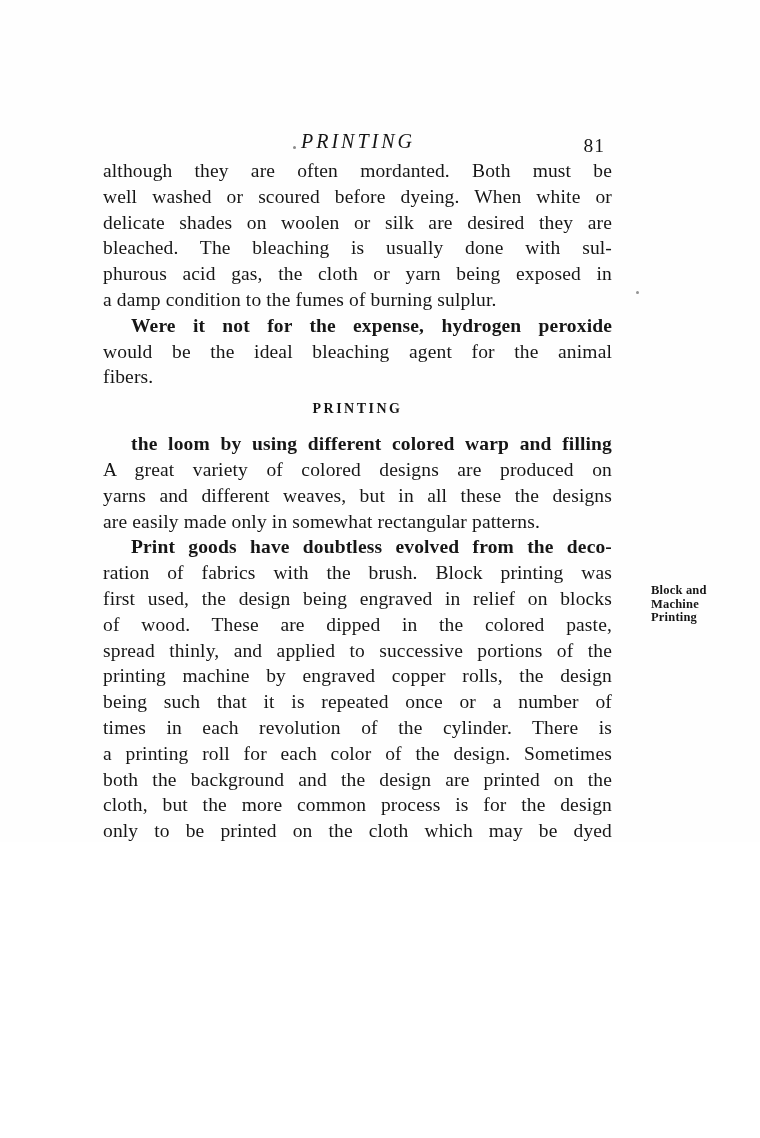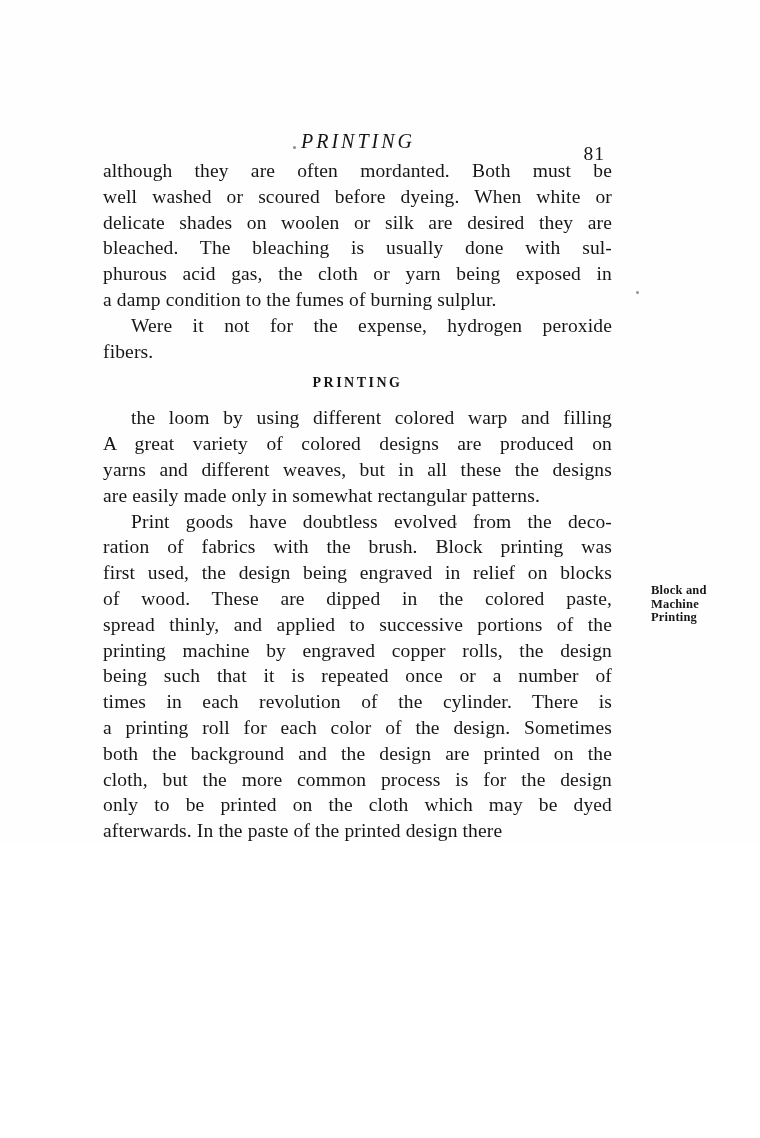--- a/index.html
+++ b/index.html
@@ -31,21 +31,21 @@
   .running-head {
     display: block;
     text-align: center;
     font-style: italic;
     font-size: 20px;
     letter-spacing: 3px;
   }
   .page-number {
     position: absolute;
     right: 8px;
-    top: 13px;
+    top: 5px;
     font-size: 19.5px;
     letter-spacing: 1px;
   }
   
   .body-col {
     position: absolute;
     left: 103px;
     top: 158px;
     width: 509px;
     font-size: 19.5px;
@@ -56,20 +56,21 @@
   .line {
     text-align: justify;
     text-align-last: justify;
     white-space: normal;
   }
   .line.last {
     text-align-last: left;
   }
   .paragraph.indent .line:first-child {
     text-indent: 28px;
+    font-weight: bold;
   }
   .section-heading {
     margin: 10px 0 13px 0;
     text-align: center;
     font-size: 14px;
     font-weight: bold;
     letter-spacing: 2.5px;
     line-height: 18px;
   }
   
@@ -110,20 +111,21 @@
         <div class="paragraph">
           <div class="line">although they are often mordanted.  Both must be</div>
           <div class="line">well washed or scoured before dyeing.  When white or</div>
           <div class="line">delicate shades on woolen or silk are desired they are</div>
           <div class="line">bleached.  The bleaching is usually done with sul-</div>
           <div class="line">phurous acid gas, the cloth or yarn being exposed in</div>
           <div class="line last">a damp condition to the fumes of burning sulplur.</div>
         </div>
         <div class="paragraph indent">
           <div class="line">Were it not for the expense, hydrogen peroxide</div>
+          <div class="line">would be the ideal bleaching agent for the animal</div>
           <div class="line last">fibers.</div>
         </div>
       </div>
     <div class="section-heading">PRINTING</div>
     <div id="body-bottom">
         <div class="paragraph indent">
           <div class="line">the loom by using different colored warp and filling</div>
           <div class="line">A great variety of colored designs are produced on</div>
           <div class="line">yarns and different weaves, but in all these the designs</div>
           <div class="line last">are easily made only in somewhat rectangular patterns.</div>

